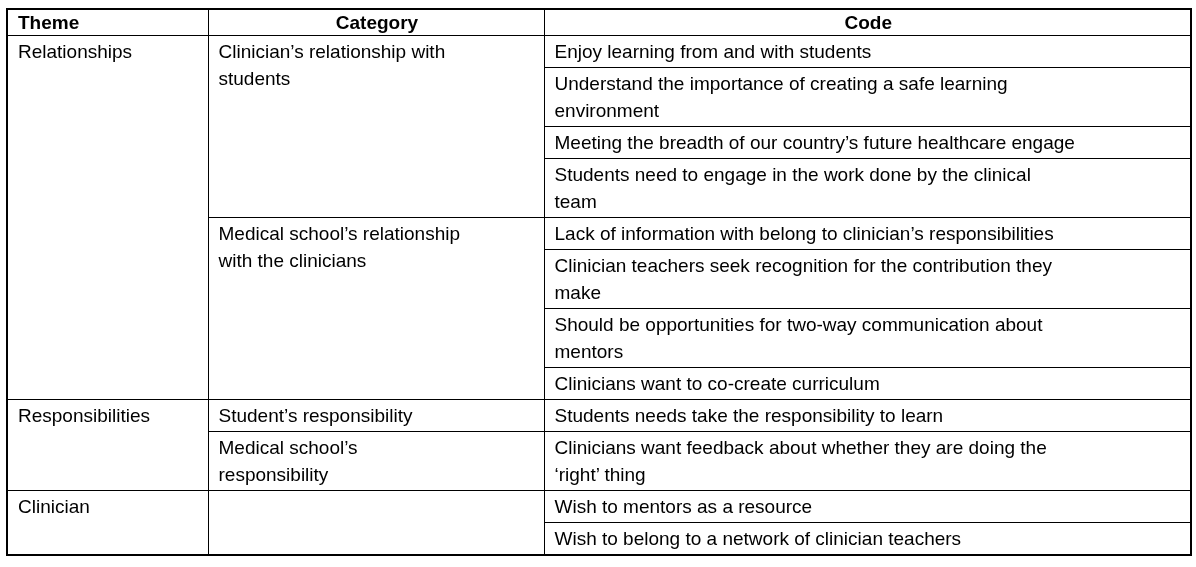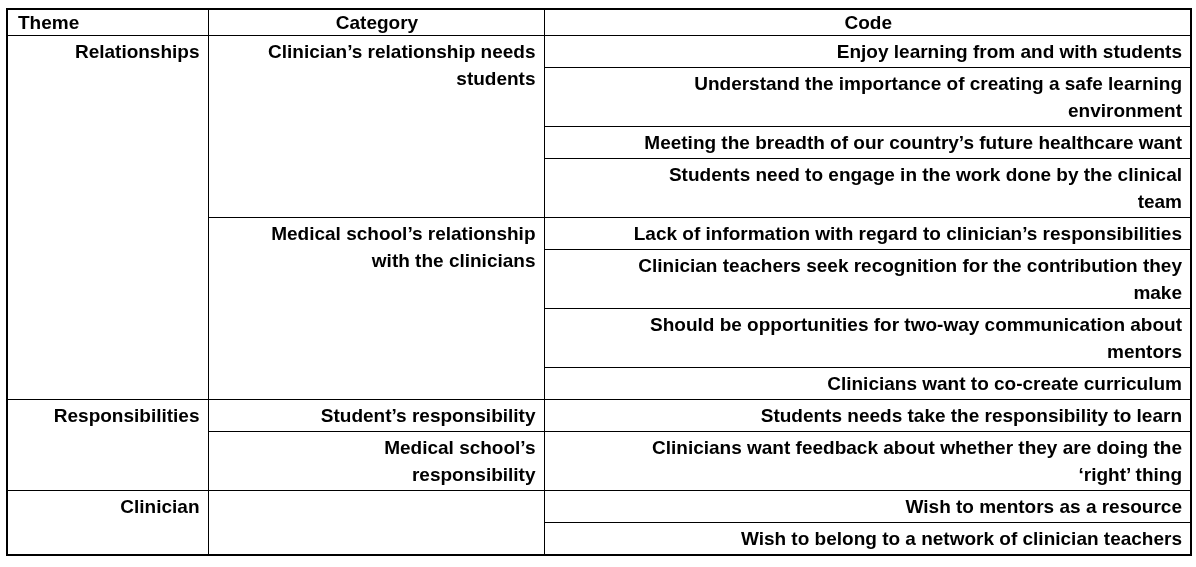--- a/index.html
+++ b/index.html
@@ -36,24 +36,24 @@
   }
   table.coding-table th {
     font-weight: bold;
     line-height: 23px;
     padding: 1px 8px 1px 10px;
   }
   table.coding-table th.th-theme {
     text-align: left;
   }
   table.coding-table td {
-    font-weight: bold;
+    font-weight: normal;
     line-height: 27px;
     padding: 2px 8px 2px 10px;
-    text-align: right;
+    text-align: left;
   }
   td.cat-cell {
     padding-right: 50px;
   }
   col.col-theme { width: 201px; }
   col.col-category { width: 336px; }
   col.col-code { width: 647px; }
 </style>
 </head>
 <body>
@@ -68,39 +68,39 @@
     <thead>
       <tr>
         <th class="th-theme">Theme</th>
         <th>Category</th>
         <th>Code</th>
       </tr>
     </thead>
     <tbody>
       <tr>
         <td rowspan="8" class="theme-cell">Relationships</td>
-        <td rowspan="4" class="cat-cell">Clinician’s relationship needs
+        <td rowspan="4" class="cat-cell">Clinician’s relationship with
 students</td>
         <td class="code-cell">Enjoy learning from and with students</td>
       </tr>
       <tr>
         <td class="code-cell">Understand the importance of creating a safe learning
 environment</td>
       </tr>
       <tr>
-        <td class="code-cell">Meeting the breadth of our country’s future healthcare want</td>
+        <td class="code-cell">Meeting the breadth of our country’s future healthcare engage</td>
       </tr>
       <tr>
         <td class="code-cell">Students need to engage in the work done by the clinical
 team</td>
       </tr>
       <tr>
         <td rowspan="4" class="cat-cell">Medical school’s relationship
 with the clinicians</td>
-        <td class="code-cell">Lack of information with regard to clinician’s responsibilities</td>
+        <td class="code-cell">Lack of information with belong to clinician’s responsibilities</td>
       </tr>
       <tr>
         <td class="code-cell">Clinician teachers seek recognition for the contribution they
 make</td>
       </tr>
       <tr>
         <td class="code-cell">Should be opportunities for two-way communication about
 mentors</td>
       </tr>
       <tr>

